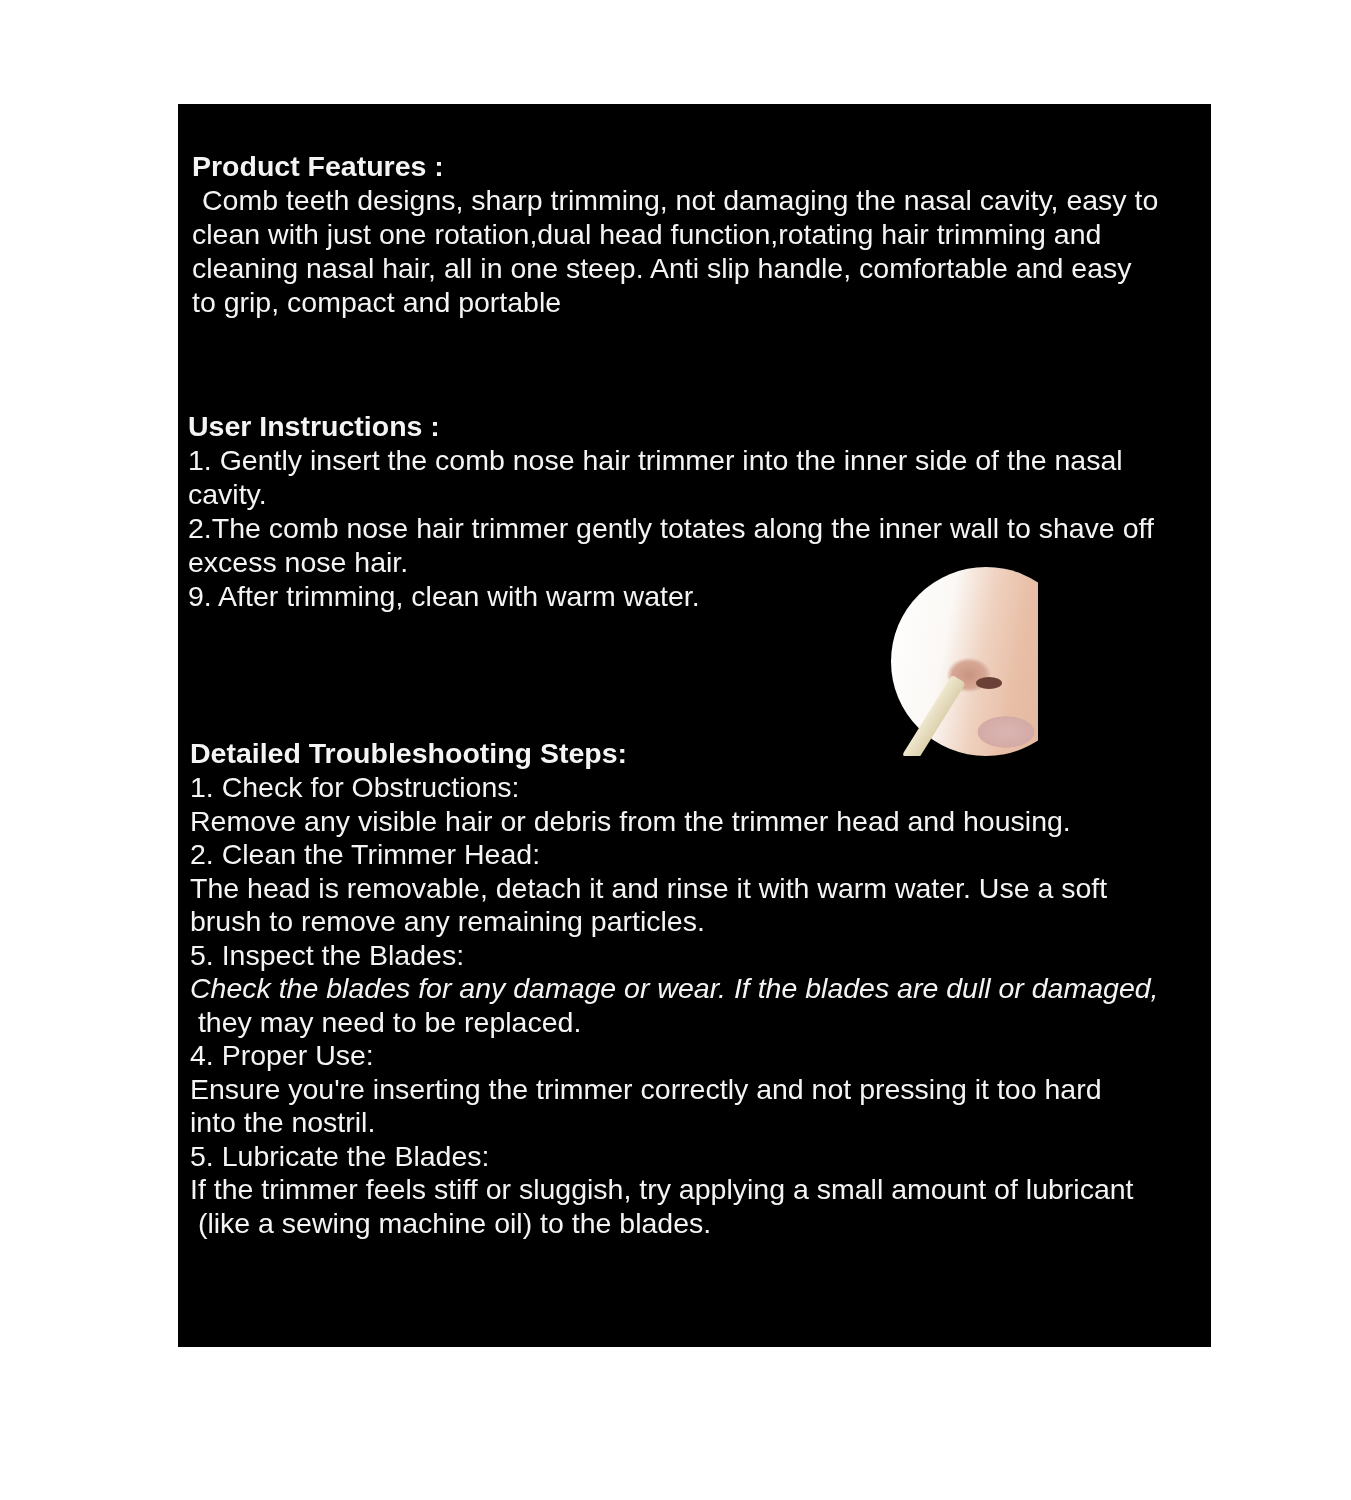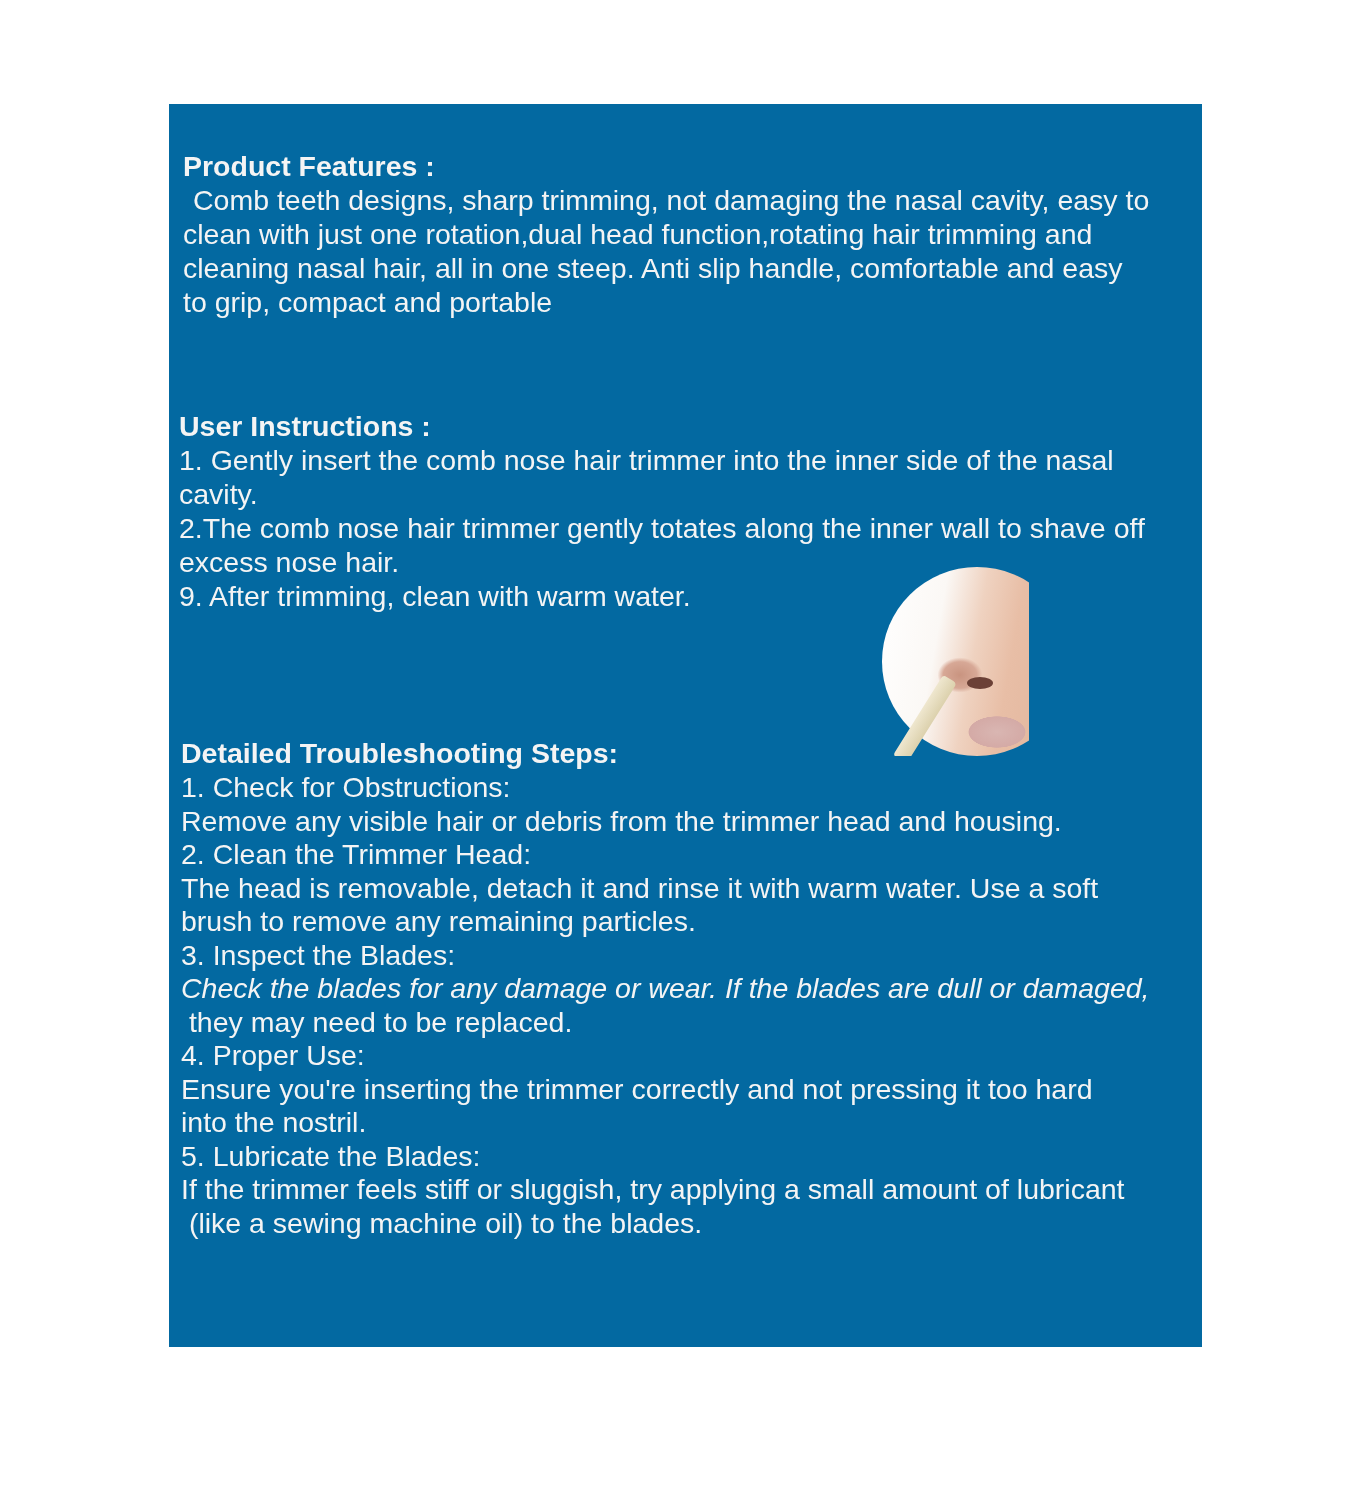--- a/index.html
+++ b/index.html
@@ -1,19 +1,19 @@
 <!DOCTYPE html>
 <html><head>
 <meta charset="utf-8">
 <style>
   html, body { margin: 0; padding: 0; background: #ffffff; }
   body { width: 1351px; height: 1500px; position: relative; overflow: hidden; }
   .panel {
-    position: absolute; left: 169px; top: 104px; width: 1033px; height: 1243px;
-    background: #0369a1;
+    position: absolute; left: 178px; top: 104px; width: 1033px; height: 1243px;
+    background: #000000;
   }
   .txt {
     position: absolute; color: #f4f4f4;
     font-family: "Liberation Sans", sans-serif;
     font-size: 28.5px; line-height: 33.7px; white-space: pre;
     margin: 0;
   }
   .head { font-weight: bold; }
   .photo {
     position: absolute; left: 713px; top: 463px; width: 147px; height: 189px;
@@ -63,21 +63,21 @@
     </div>
   </div>
 
   <div>
     <p class="txt head" style="left:12px; top:633px;">Detailed Troubleshooting Steps:</p>
     <p class="txt" style="left:12px; top:667px;">1. Check for Obstructions:</p>
     <p class="txt" style="left:12px; top:701px;">Remove any visible hair or debris from the trimmer head and housing.</p>
     <p class="txt" style="left:12px; top:734px;">2. Clean the Trimmer Head:</p>
     <p class="txt" style="left:12px; top:768px;">The head is removable, detach it and rinse it with warm water. Use a soft</p>
     <p class="txt" style="left:12px; top:801px;text-align:right;">brush to remove any remaining particles.</p>
-    <p class="txt" style="left:12px; top:835px;">3. Inspect the Blades:</p>
+    <p class="txt" style="left:12px; top:835px;">5. Inspect the Blades:</p>
     <p class="txt" style="left:12px; top:868px;font-style:italic;">Check the blades for any damage or wear. If the blades are dull or damaged,</p>
     <p class="txt" style="left:12px; top:902px;"> they may need to be replaced.</p>
     <p class="txt" style="left:12px; top:935px;">4. Proper Use:</p>
     <p class="txt" style="left:12px; top:969px;">Ensure you're inserting the trimmer correctly and not pressing it too hard</p>
     <p class="txt" style="left:12px; top:1002px;">into the nostril.</p>
     <p class="txt" style="left:12px; top:1036px;">5. Lubricate the Blades:</p>
     <p class="txt" style="left:12px; top:1069px;">If the trimmer feels stiff or sluggish, try applying a small amount of lubricant</p>
     <p class="txt" style="left:12px; top:1103px;"> (like a sewing machine oil) to the blades.</p>
   </div>
 

